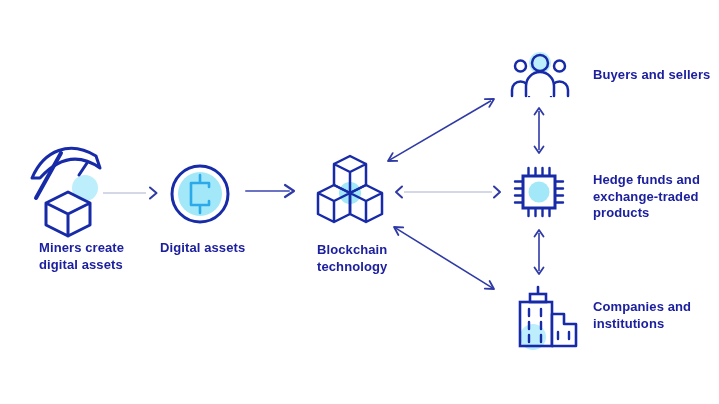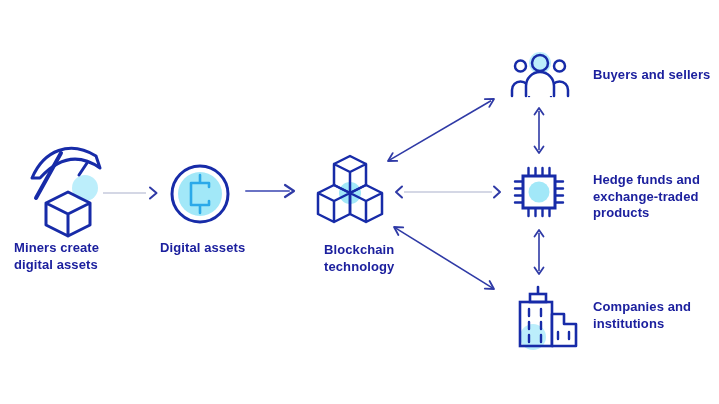--- a/index.html
+++ b/index.html
@@ -72,39 +72,39 @@
     </g>
   </svg>
 
   <svg class="abs" style="left:28px;top:142px" width="82" height="96" viewBox="0 0 82 96" aria-label="pickaxe-cube-icon">
     <circle class="f-glow" cx="57" cy="46" r="13"></circle>
     <path class="st-navy f-white rl" stroke-width="3" d="M4 36 C16 8 42 -2 68 14 L72 26 C52 12 32 14 12 36 Z"></path>
     <line class="st-navy rl" stroke-width="4" x1="33" y1="11" x2="8" y2="56"></line>
     <line class="st-navy rl" stroke-width="3" x1="59" y1="21" x2="51" y2="33"></line>
     <path class="st-navy f-none rl" stroke-width="3" d="M40 50 L62 61 L62 83 L40 94 L18 83 L18 61 Z M18 61 L40 72 L62 61 M40 72 L40 94"></path>
   </svg>
-  <div class="node-label" style="left:14px;top:240px;width:120px">Miners create
+  <div class="node-label" style="left:39px;top:240px;width:120px">Miners create
 digital assets</div>
 
   <svg class="abs" style="left:168px;top:162px" width="64" height="64" viewBox="0 0 64 64" aria-label="coin-icon">
     <circle class="st-navy f-white" stroke-width="3" cx="32" cy="32" r="28"></circle>
     <circle class="f-cyan" cx="32" cy="32" r="22"></circle>
     <path class="st-sym f-none rl" stroke-width="2.6" d="M32 13 V21 M32 43 V51 M41 25 V21 H23 V43 H41 V39"></path>
   </svg>
   <div class="node-label" style="left:160px;top:240px;width:110px">Digital assets</div>
 
   <svg class="abs" style="left:312px;top:152px" width="76" height="74" viewBox="0 0 76 74" aria-label="cubes-icon">
     <circle class="f-cyan" cx="38" cy="41" r="11"></circle>
     <g class="st-navy f-none rl" stroke-width="2.5">
       <path d="M38 4 L54 12 L54 33 L38 41 L22 33 L22 12 Z M22 12 L38 20 L54 12 M38 20 L38 41"></path>
       <path d="M22 33 L38 41 L38 62 L22 70 L6 62 L6 41 Z M6 41 L22 49 L38 41 M22 49 L22 70"></path>
       <path d="M54 33 L70 41 L70 62 L54 70 L38 62 L38 41 Z M38 41 L54 49 L70 41 M54 49 L54 70"></path>
     </g>
   </svg>
-  <div class="node-label" style="left:324px;top:242px;width:110px">Blockchain
+  <div class="node-label" style="left:317px;top:242px;width:110px">Blockchain
 technology</div>
 
   <svg class="abs" style="left:510px;top:50px" width="60" height="46" viewBox="0 0 60 46" aria-label="people-icon">
     <circle class="f-glow" cx="30" cy="13" r="11"></circle>
     <circle class="st-navy f-white" stroke-width="2.5" cx="10.5" cy="16" r="5.5"></circle>
     <circle class="st-navy f-white" stroke-width="2.5" cx="49.5" cy="16" r="5.5"></circle>
     <path class="st-navy f-white rl" stroke-width="2.5" d="M2 46 L2 40 A8.5 8.5 0 0 1 19 40 L19 46"></path>
     <path class="st-navy f-white rl" stroke-width="2.5" d="M41 46 L41 40 A8.5 8.5 0 0 1 58 40 L58 46"></path>
     <path class="st-navy f-white rl" stroke-width="2.5" d="M16 46 L16 36 A14 14 0 0 1 44 36 L44 46"></path>
     <circle class="st-navy f-none" stroke-width="2.5" cx="30" cy="13" r="8"></circle>

